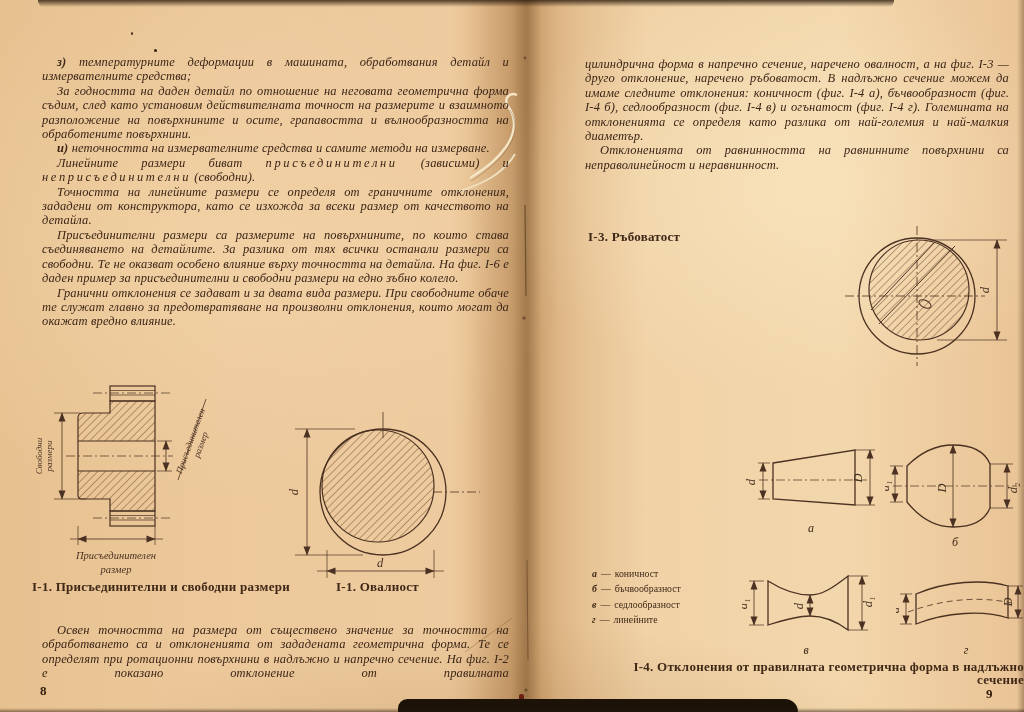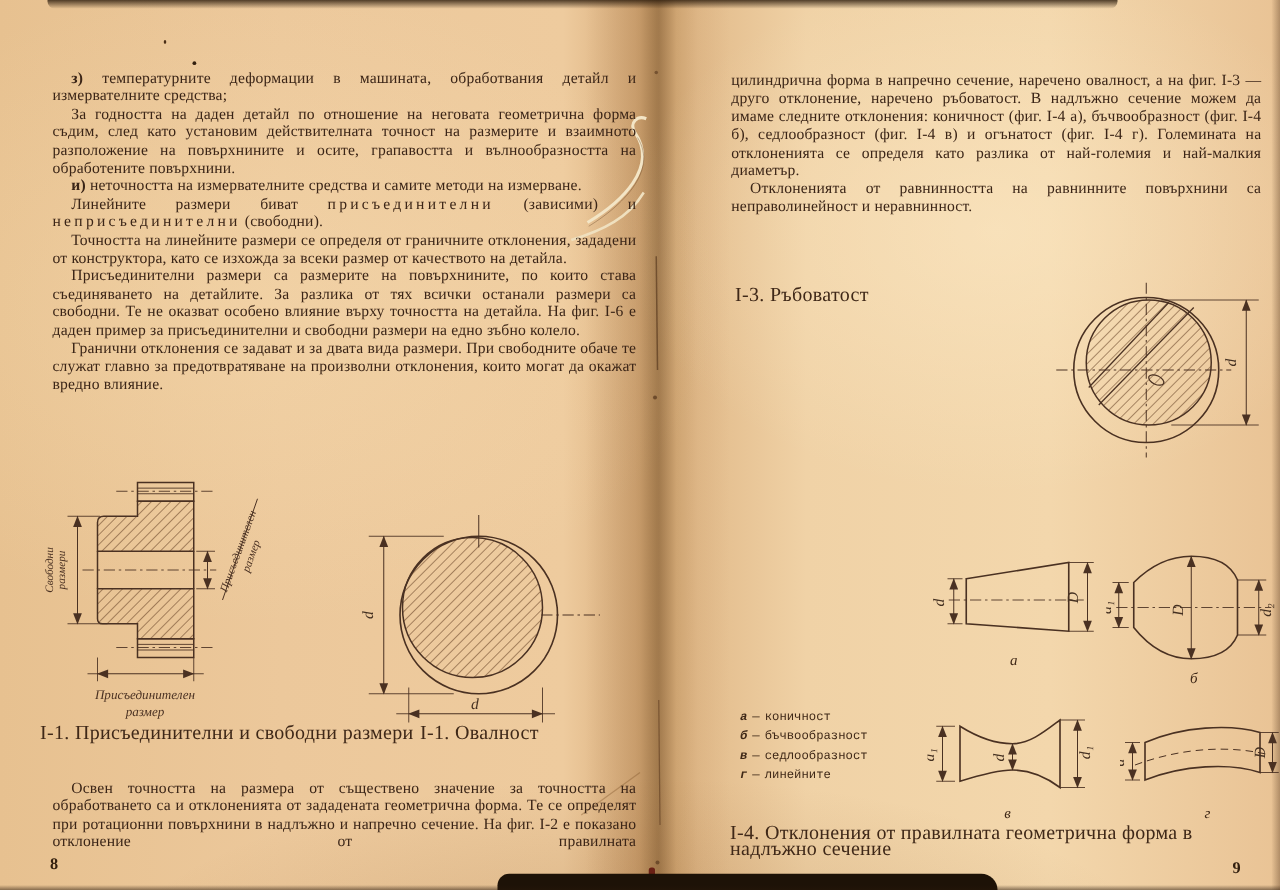--- a/index.html
+++ b/index.html
@@ -15,28 +15,28 @@
       linear-gradient(90deg,#e7c190 0%,#ecc89b 22%,#eecb9e 44%,#d9ae7c 49.6%,#c89d68 51.3%,#e2bb8b 54.5%,#f0d2a6 63%,#f3d7ac 82%,#e9c395 100%);
   }
   .shade-top{left:38px;right:130px;top:0;height:7px;
     background:linear-gradient(180deg,rgba(42,26,11,.8),rgba(42,26,11,0));border-radius:0 0 6px 6px;}
   .shade-bottom{left:398px;width:400px;top:699px;height:13px;background:#1d1207;border-radius:10px 14px 0 0;}
   .shade-bottom-thin{left:0;right:0;bottom:0;height:4px;background:linear-gradient(0deg,rgba(38,22,9,.5),rgba(38,22,9,0));}
   .shade-right{right:0;top:0;bottom:0;width:7px;background:linear-gradient(270deg,rgba(70,40,16,.35),rgba(70,40,16,0));}
   .speck{border-radius:50%;background:#4a2e16;}
   
   .txt{font-size:12.5px;line-height:14.4px;color:#3b2517;text-align:justify;letter-spacing:.15px;}
-  .txt p{margin:0;text-indent:15px;}
+  .txt p{margin:0;text-indent:15px;font-style:italic;}
   .txt p.noind{text-indent:0;}
   .jlast{text-align-last:justify;}
   .mk{font-weight:bold;}
   .sp{letter-spacing:2.6px;}
-  .cap{font-weight:normal;font-size:16px;line-height:13px;color:#3f2818;letter-spacing:.25px;}
+  .cap{font-weight:bold;font-size:13px;line-height:13px;color:#3f2818;letter-spacing:.25px;text-align:right;}
   .pn{font-weight:bold;font-size:13px;color:#33200f;}
-  .legend{font-size:9.8px;line-height:15.3px;color:#3f2817;font-family:Liberation Mono, monospace;}
+  .legend{font-size:9.8px;line-height:15.3px;color:#3f2817;}
   .legend .lk{font-style:italic;font-weight:bold;}
   .legend .ldash{padding:0 4px;}
   
   text.hand{font:italic 9px "Liberation Serif",serif;fill:#4a3122;}
   text.hand2{font:italic 10.5px "Liberation Serif",serif;fill:#4a3122;}
   text.dim{font:italic 12.5px "Liberation Serif",serif;fill:#443021;}
   text.shl{font:italic 12px "Liberation Serif",serif;fill:#3f2817;}
   svg .ln{stroke:#4a3122;fill:none;}
 </style>
 </head>

